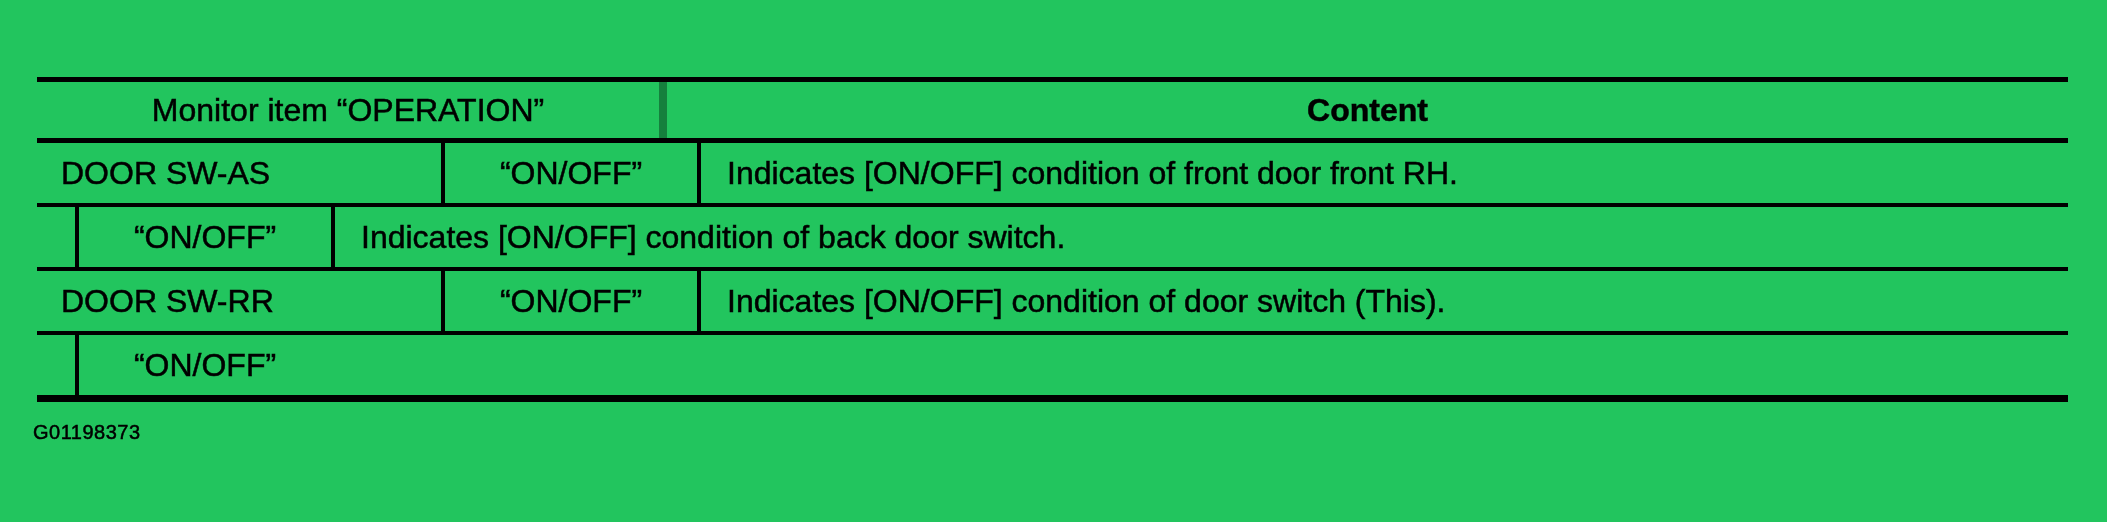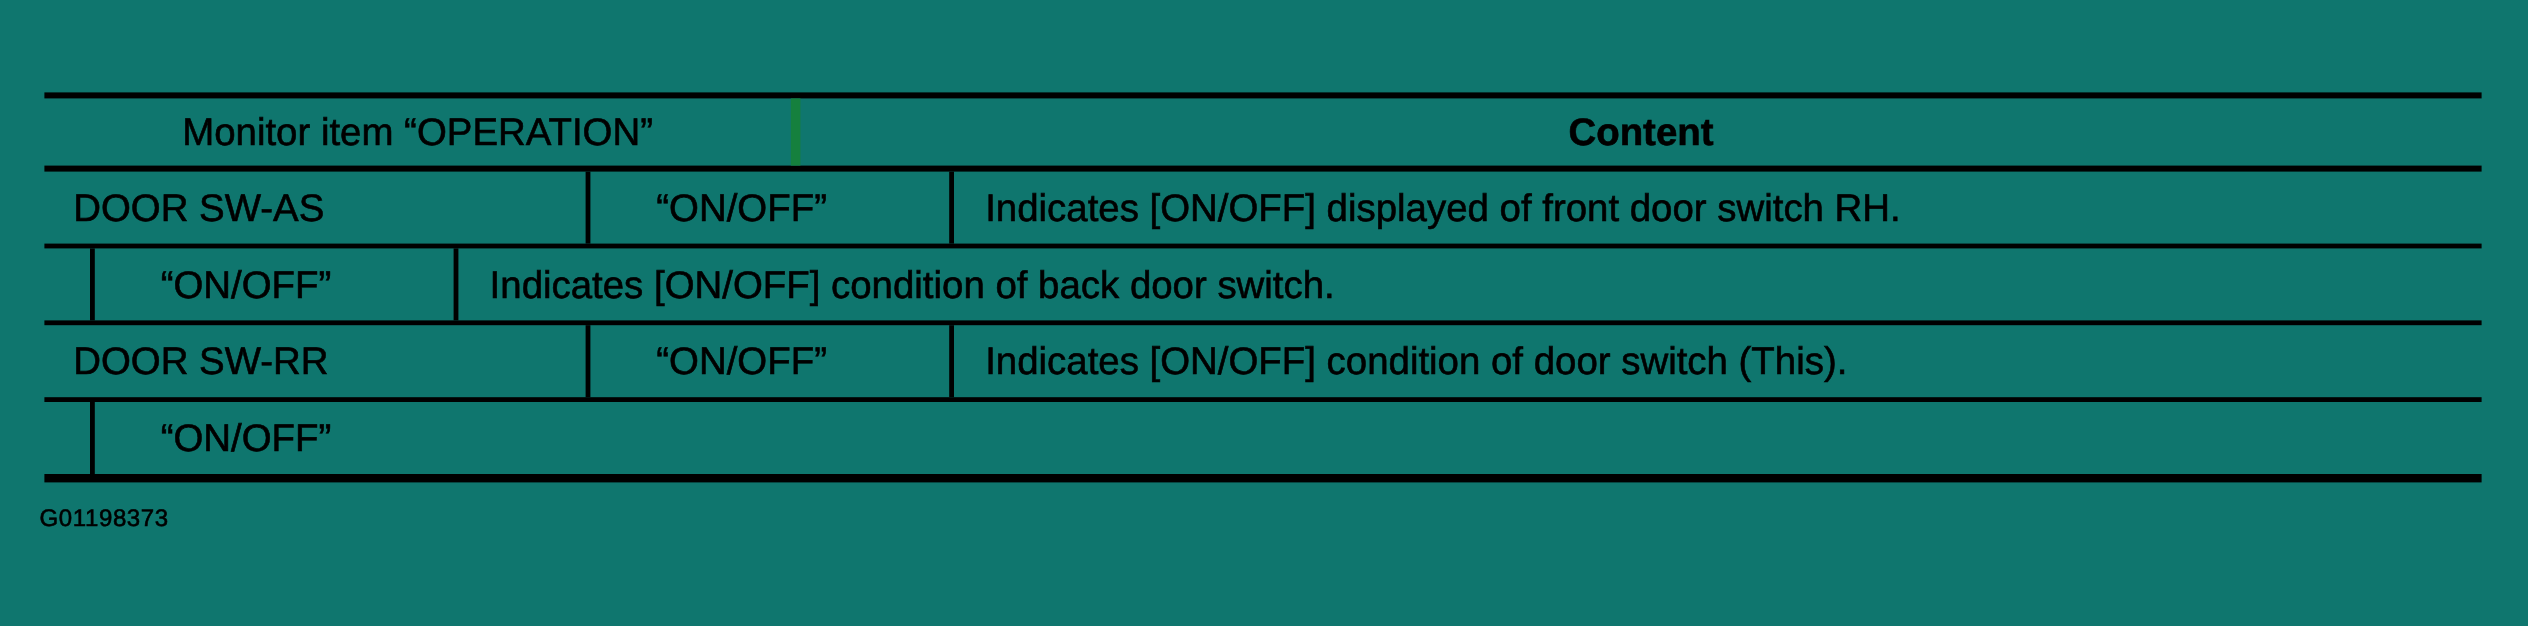--- a/index.html
+++ b/index.html
@@ -4,21 +4,21 @@
 <style>
   html, body {
     margin: 0;
     padding: 0;
     background: #ffffff;
   }
   .page {
     position: relative;
     width: 2107px;
     height: 522px;
-    background: #0f766e;
+    background: #22c55e;
     font-family: "Liberation Sans", sans-serif;
     color: #000000;
     -webkit-text-stroke: 0.5px #000000;
   }
   .monitor-table {
     position: absolute;
     left: 37px;
     top: 77px;
     width: 2031px;
   }
@@ -42,21 +42,20 @@
     display: flex;
     align-items: center;
     justify-content: center;
     font-size: 32px;
     font-weight: bold;
   }
   .trow {
     display: flex;
     height: 60px;
     border-bottom: 4px solid #000;
-    gap: 47px;
   }
   .tbody .trow:last-child {
     border-bottom: 7px solid #000;
   }
   .td-item {
     width: 342px;
     padding-left: 24px;
     display: flex;
     align-items: center;
     font-size: 32px;
@@ -99,21 +98,21 @@
     <div class="thead">
       <div class="th-monitor">Monitor item “OPERATION”</div>
       <div class="th-content">Content</div>
     </div>
 
     <div class="tbody">
 
         <div class="trow">
           <div class="td-item">DOOR SW-AS</div>
           <div class="td-op">“ON/OFF”</div>
-          <div class="td-content">Indicates [ON/OFF] displayed of front door switch RH.</div>
+          <div class="td-content">Indicates [ON/OFF] condition of front door front RH.</div>
         </div>
 
         <div class="trow">
           <div class="td-op">“ON/OFF”</div>
           <div class="td-content">Indicates [ON/OFF] condition of back door switch.</div>
         </div>
 
         <div class="trow">
           <div class="td-item">DOOR SW-RR</div>
           <div class="td-op">“ON/OFF”</div>

